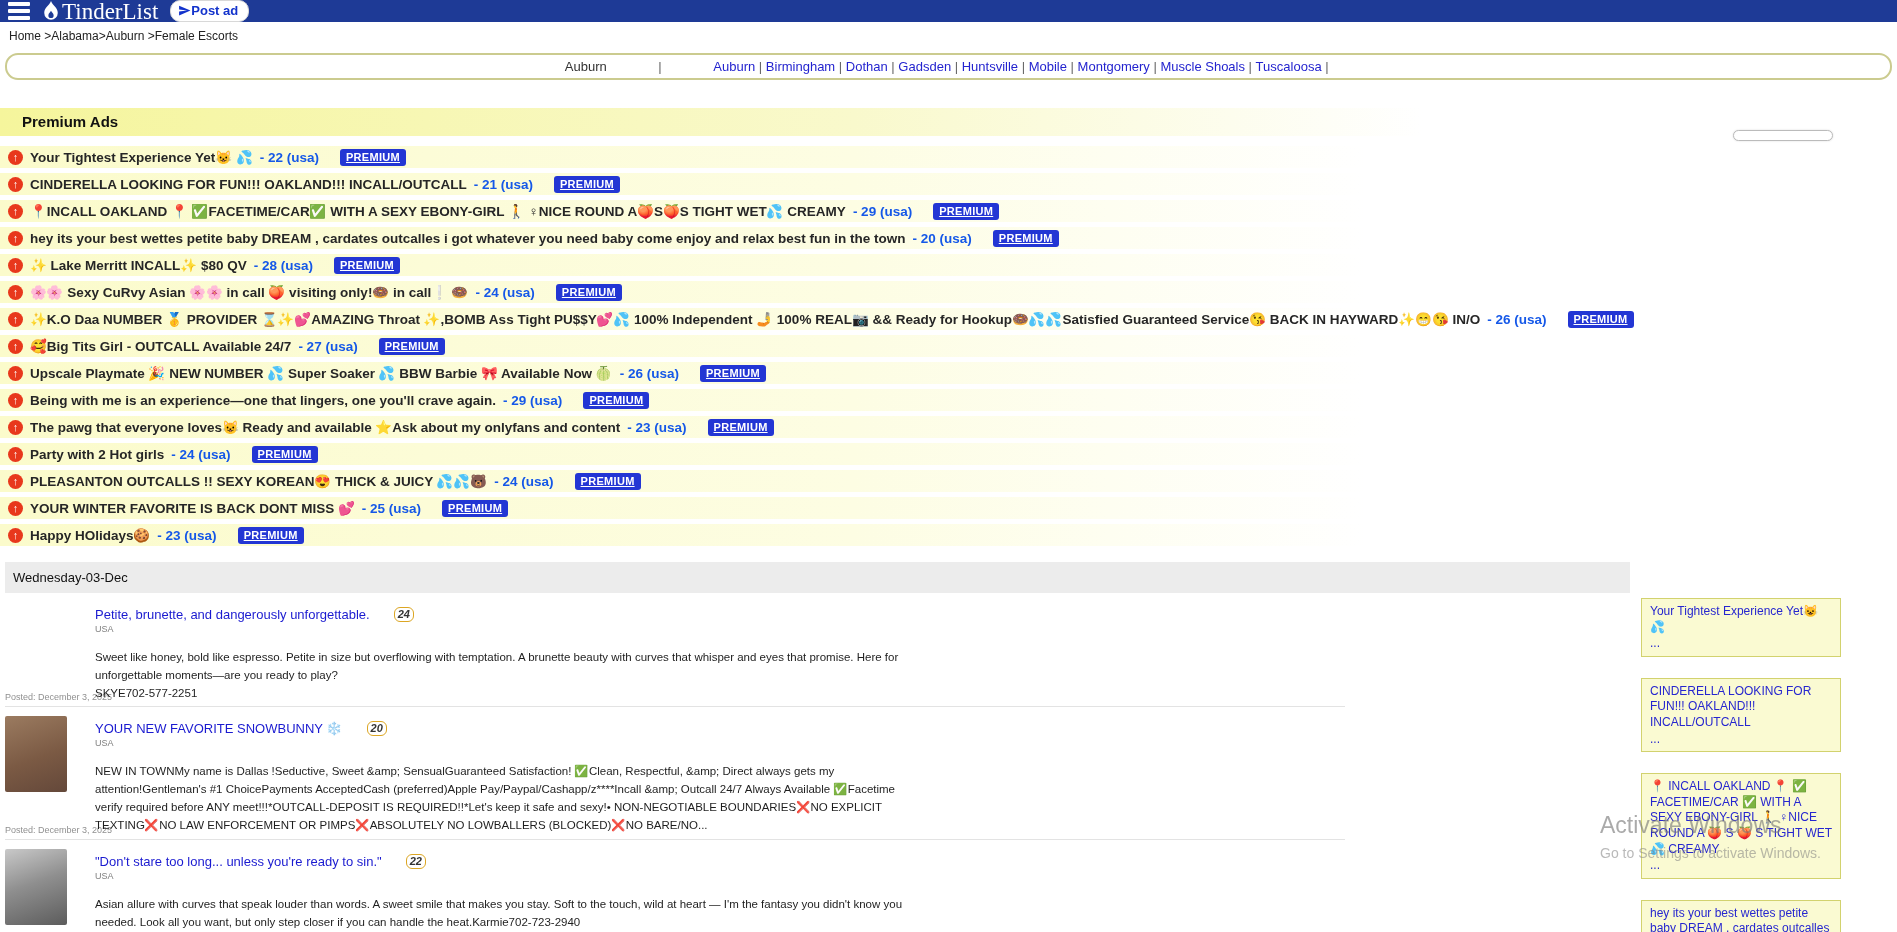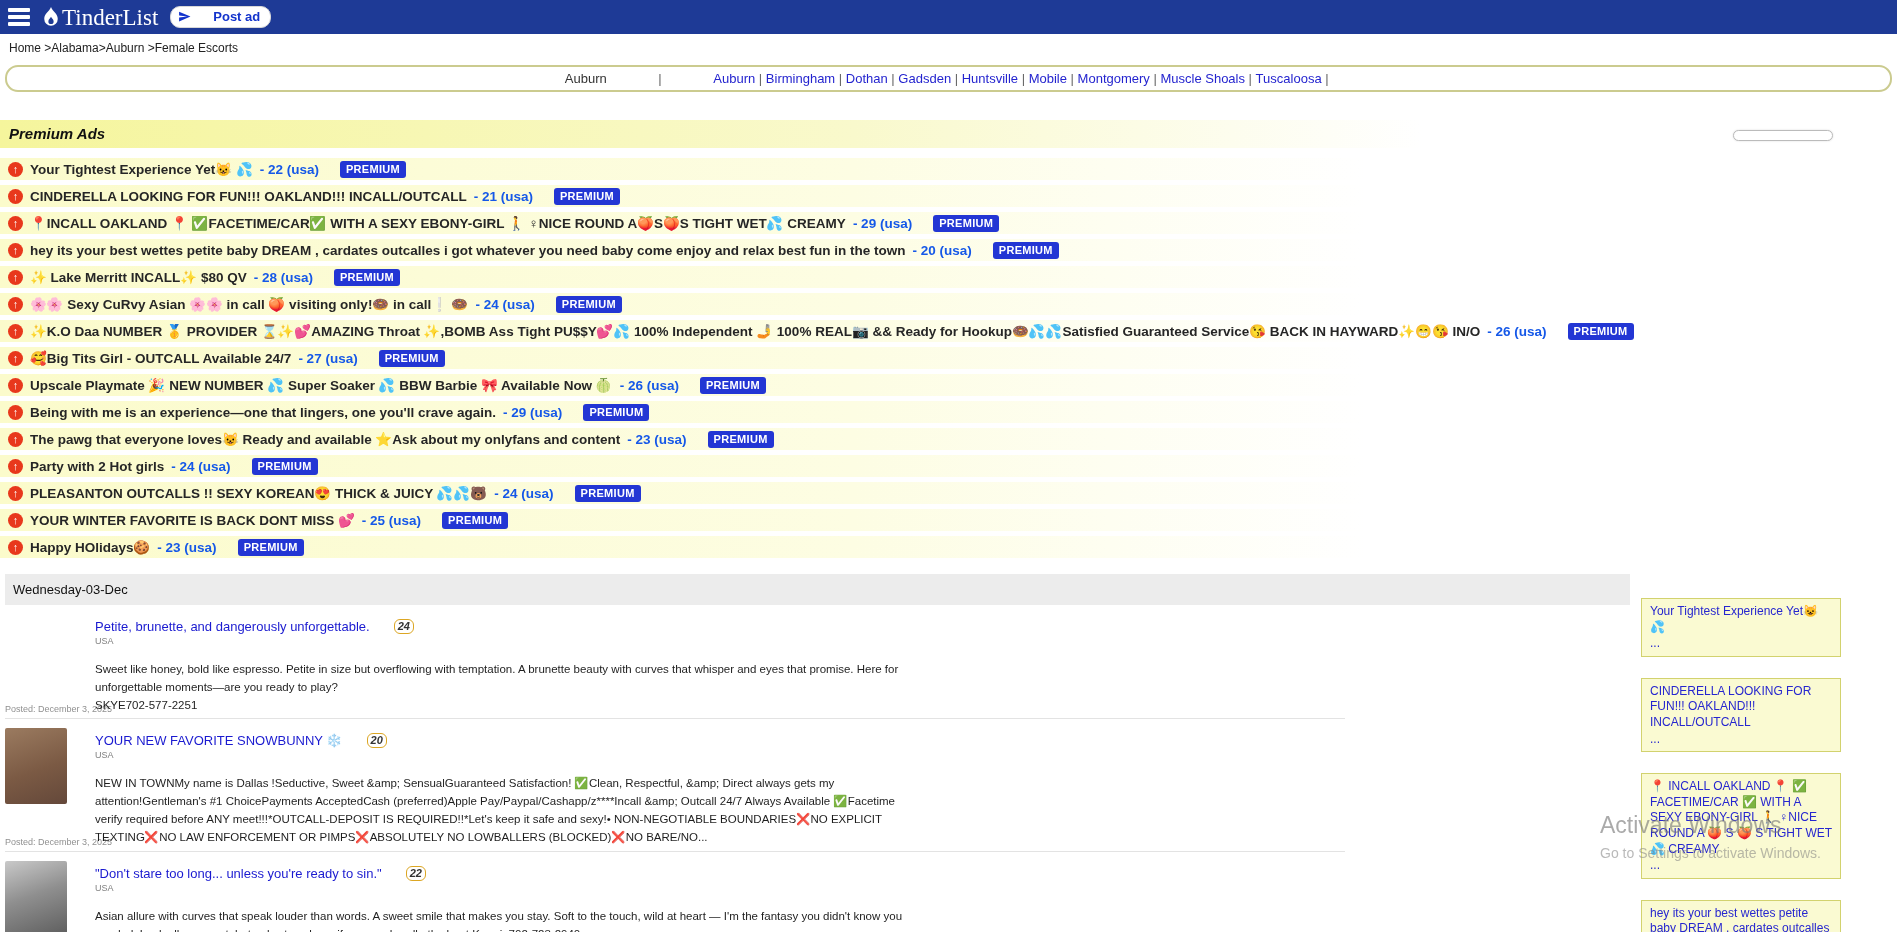--- a/index.html
+++ b/index.html
@@ -3,53 +3,53 @@
 <meta charset="utf-8">
 <style>
   * { box-sizing: border-box; }
   html,body { margin:0; padding:0; }
   body {
     width:1897px; height:932px; position:relative; overflow:hidden;
     background:#ffffff; font-family:"Liberation Sans", sans-serif;
   }
 
   
-  .topbar { height:34px; background:#1e3a96; display:flex; align-items:center; padding:0 8px; gap:12px; }
+  .topbar { height:22px; background:#1e3a96; display:flex; align-items:center; padding:0 8px; gap:12px; }
   .hamburger { width:22px; height:18px; display:flex; flex-direction:column; justify-content:space-between; cursor:pointer; }
   .hamburger span { height:4px; background:#fff; border-radius:1px; }
   .brand { display:flex; align-items:center; gap:2px; color:#fff; cursor:pointer;
            font-family:"Liberation Serif", serif; font-size:23px; line-height:1; }
   .brand svg { display:block; }
   .postad { background:#fff; color:#1333cc; border:1px solid #d8d8d8; border-radius:10px;
             font-weight:bold; font-size:13px; padding:2px 10px 3px 7px;
-            display:flex; align-items:center; gap:22px; cursor:pointer; }
+            display:flex; align-items:center; gap:0; cursor:pointer; }
   .postad svg { display:block; }
 
   
   .breadcrumb { padding:7px 9px 5px; font-size:12px; color:#222; }
 
   
   .citybox { margin:5px 5px 0; border:2px solid #cbcb8f; border-radius:13px; height:27px; background:#fff;
              display:flex; align-items:center; justify-content:center; font-size:13px;gap:48px; }
   .citybox .city-link { color:#2424cf; text-decoration:none; cursor:pointer; }
   .city-current { color:#333; }
   .city-sep { color:#666; white-space:pre; }
 
   
   .premium-section { margin-top:28px; }
   .premium-heading { background:linear-gradient(90deg,#f5f59c 0%,#f9f9cc 45%,#ffffff 75%);
-                     font-weight:bold; font-size:15px; color:#111; padding:5px 9px 6px; margin-bottom:10px;font-style:italic; }
+                     font-weight:bold; font-size:15px; color:#111; padding:5px 22px 6px; margin-bottom:10px; }
   .ad-row { display:flex; align-items:center; gap:7px; padding:2px 8px; margin-bottom:5px; min-height:22px;
             background:linear-gradient(90deg,#fbfbcb 0%,#fdfde3 45%,#ffffff 72%); white-space:nowrap; }
   .bump { flex:0 0 auto; width:15px; height:15px; border-radius:50%; background:#e8381c; color:#fff;
           font-size:11px; font-weight:bold; display:flex; align-items:center; justify-content:center; line-height:1; }
   .ad-title { font-weight:bold; font-size:13.5px; color:#262626; cursor:pointer; }
   .ad-meta { font-weight:bold; font-size:13.5px; color:#1558e8; }
   .ad-badge { background:#2336d4; color:#fff; font-weight:bold; font-size:11px; letter-spacing:.3px;
-              padding:2px 6px 3px; border-radius:3px; margin-left:14px; }
+              padding:2px 6px 3px; border-radius:3px; margin-left:14px;text-decoration:underline; }
 
   
   .feed { margin-top:16px; }
   .date-bar { background:#ececec; font-size:13px; color:#111; padding:8px 8px; width:1625px; margin-left:5px; }
   .listing { display:flex; padding:9px 0 4px; margin-left:5px; width:1340px; border-bottom:1px solid #e3e3e3; }
   .lcol { flex:0 0 auto; width:72px; margin-right:18px; display:flex; flex-direction:column; justify-content:space-between; }
   .thumb { width:62px; height:76px; border-radius:2px; }
   .listing:nth-child(2) .thumb { background:linear-gradient(160deg,#9b7b60 0%,#7b5a44 55%,#64483a 100%); }
   .listing:nth-child(3) .thumb { background:linear-gradient(160deg,#c9c9c9 0%,#8f8f8f 45%,#5c5c5c 100%); }
   .listing:nth-child(4) .thumb { background:linear-gradient(160deg,#6b4d3f 0%,#3f2d26 60%,#241a16 100%); }

